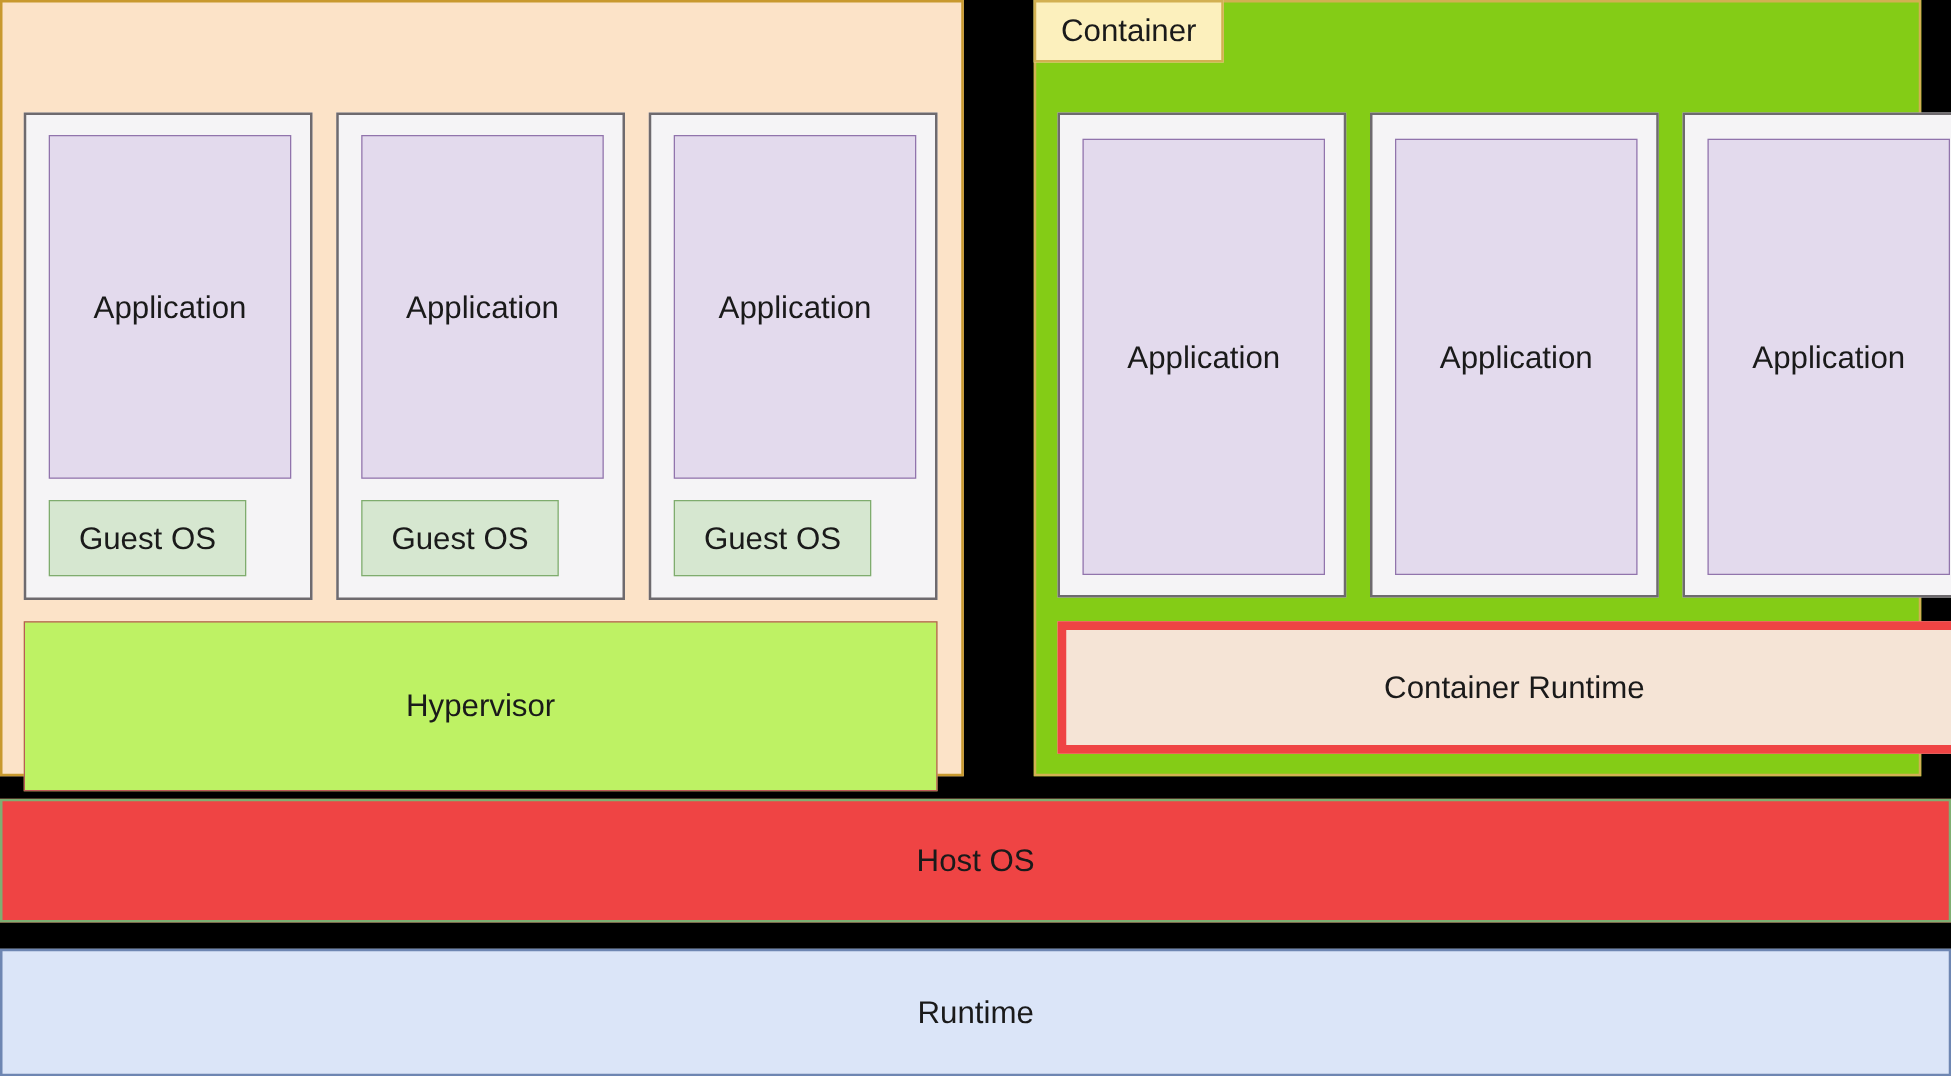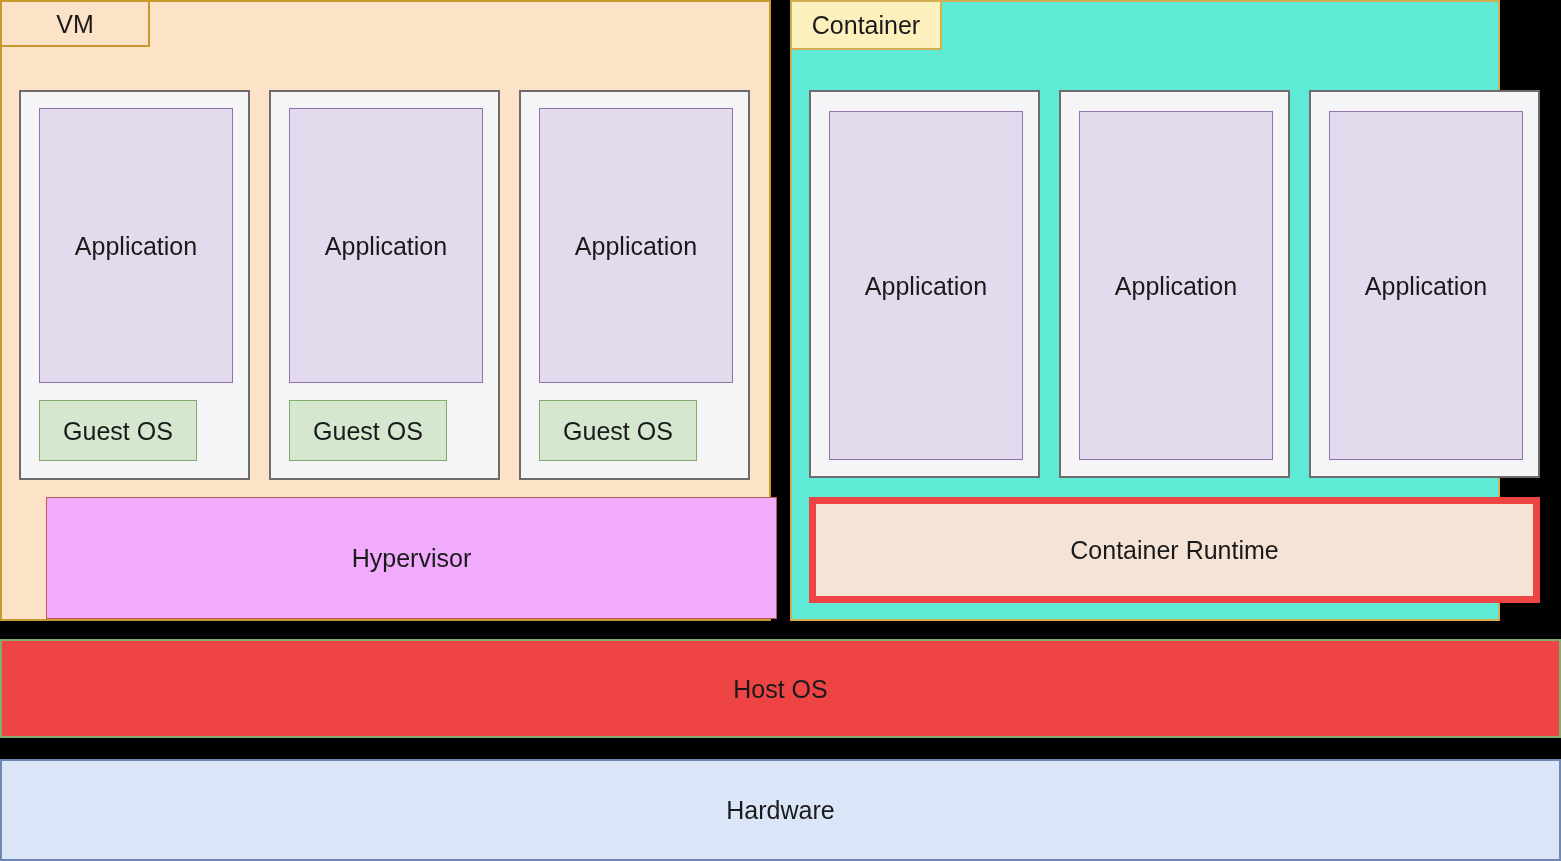--- a/index.html
+++ b/index.html
@@ -47,30 +47,29 @@
     left: 18px; top: 16px; width: 194px; height: 275px;
     background: #E3DAED;
     border: 1px solid #9174AC;
   }
   .guest-box {
     left: 18px; top: 308px; width: 158px; height: 61px;
     background: #D6E7D0;
     border: 1px solid #7FAC6E;
   }
   .hypervisor {
-    left: 17px; top: 495px; width: 731px; height: 122px;
-    background: #f0abfc;
+    left: 17px; top: 495px; width: 731px; height: 136px;
+    background: #bef264;
     border: 1px solid #BB5A57;
-    margin-left: 27px;
   }
 
   
   .ct-panel {
-    left: 790px; top: 0; width: 710px; height: 621px;
-    background: #5eead4;
+    left: 827px; top: 0; width: 710px; height: 621px;
+    background: #84cc16;
     border: 2px solid #D2B052;
   }
   .ct-tag {
     left: -2px; top: -2px; width: 152px; height: 50px;
     background: #FCF0BD;
     border: 2px solid #D2B052;
   }
   .ct-box {
     top: 88px; width: 231px; height: 388px;
     background: #F5F4F6;
@@ -99,23 +98,20 @@
   .hardware {
     left: 0; top: 759px; width: 1561px; height: 102px;
     background: #DBE5F8;
     border: 2px solid #6E86B2;
   }
 </style>
 </head>
 <body>
 
 <div class="abs vm-panel">
-  <div class="abs vm-tag center">
-    <span class="lbl">VM</span>
-  </div>
 
   <div class="abs vm-box b0">
     <div class="abs app-box center">
       <span class="lbl">Application</span>
     </div>
     <div class="abs guest-box center">
       <span class="lbl">Guest OS</span>
     </div>
   </div>
 
@@ -168,14 +164,14 @@
   <div class="abs runtime center">
     <span class="lbl">Container Runtime</span>
   </div>
 </div>
 
 <div class="abs host-os center">
   <span class="lbl">Host OS</span>
 </div>
 
 <div class="abs hardware center">
-  <span class="lbl">Hardware</span>
+  <span class="lbl">Runtime</span>
 </div>
 
 </body></html>

